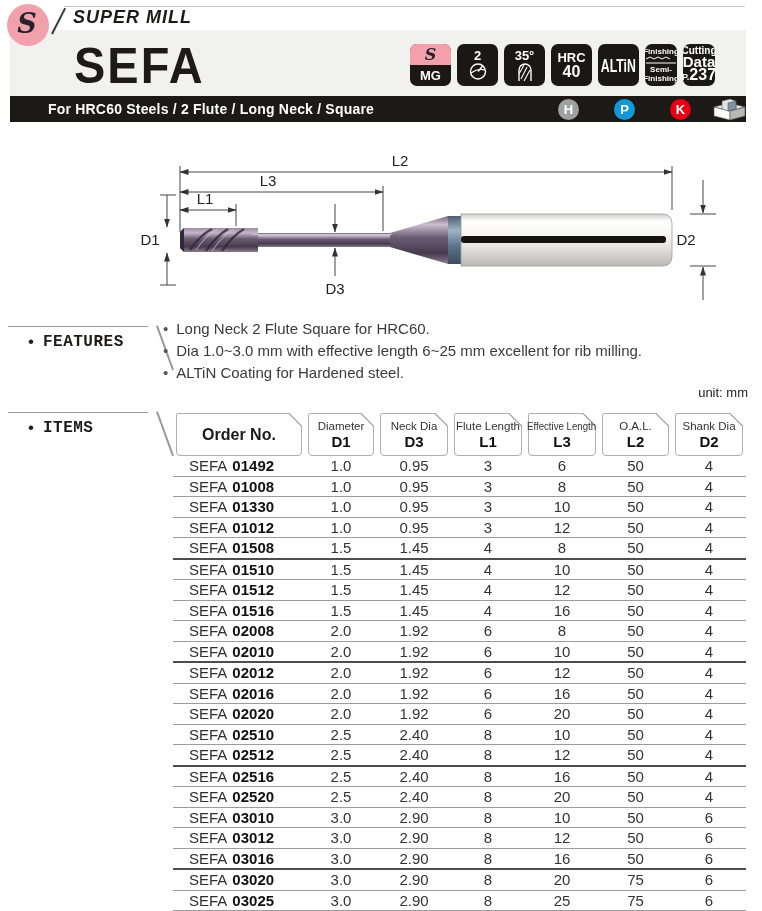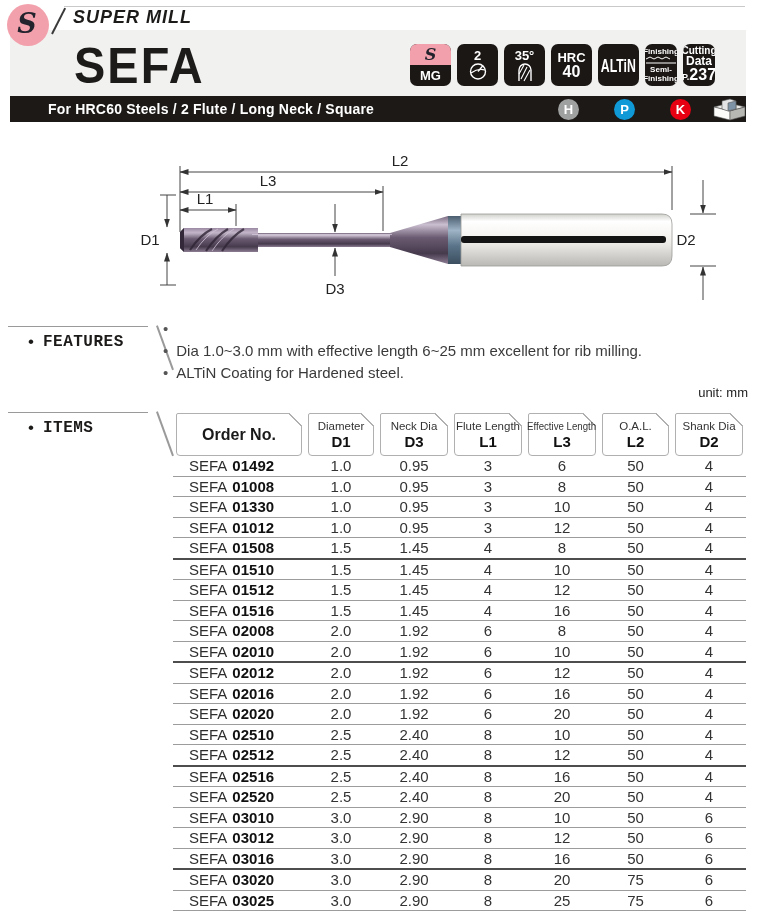--- a/index.html
+++ b/index.html
@@ -145,21 +145,21 @@
       <svg width="34" height="9" viewBox="0 0 34 9">
         <path d="M2,3 l4,-2 l4,2 l4,-2 l4,2 l4,-2 l4,2" fill="none" stroke="#fff" stroke-width="1"></path>
         <path d="M2,7 H32" stroke="#fff" stroke-width="1.2"></path>
       </svg>
       <div class="tiny">Semi-</div>
       <div class="tiny">Finishing</div>
     </div>
 
     <div class="badge wide">
       <div class="tiny" style="font-size:10px;line-height:11px">Cutting</div>
-      <div class="tiny" style="font-size:12px;line-height:11px">Data</div>
+      <div class="tiny" style="font-size:15px;line-height:11px">Data</div>
       <div class="pnum">
         <span class="pp">P.</span>
         <span class="pg">237</span>
       </div>
     </div>
   </div>
 
   <div class="black-bar">
     <div class="subtitle">For HRC60 Steels  /  2 Flute  /  Long Neck  /  Square</div>
     <div class="iso-badges">
@@ -254,20 +254,21 @@
 
   <div class="section-tab" style="top:326px">
     <div class="tab-inner">
       <span class="bullet">•</span>
       <span class="tab-label">FEATURES</span>
     </div>
   </div>
   <div class="features-list">
       <div class="feat">
         <span class="fb">•</span>
+        <span>Long Neck 2 Flute Square for HRC60.</span>
       </div>
       <div class="feat">
         <span class="fb">•</span>
         <span>Dia 1.0~3.0 mm with effective length 6~25 mm excellent for rib milling.</span>
       </div>
       <div class="feat">
         <span class="fb">•</span>
         <span>ALTiN Coating for Hardened steel.</span>
       </div>
     </div>

